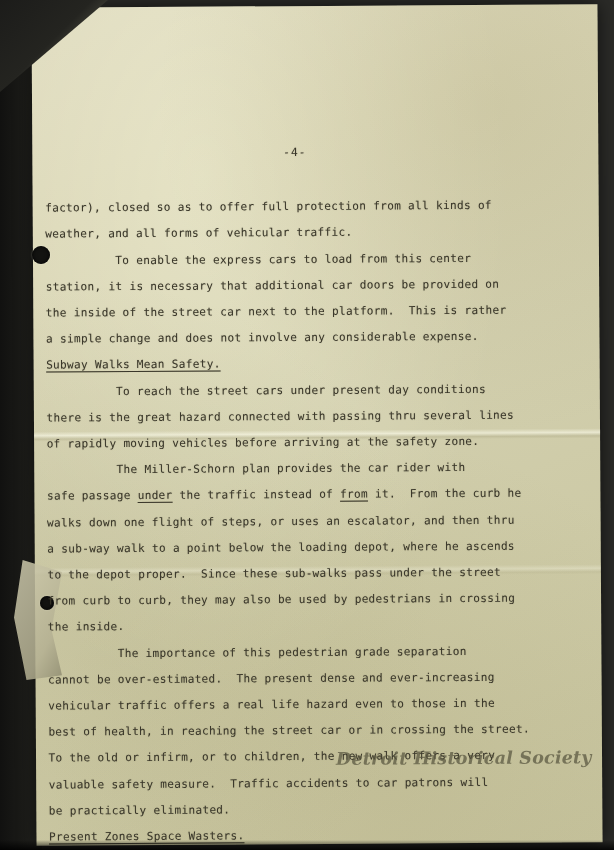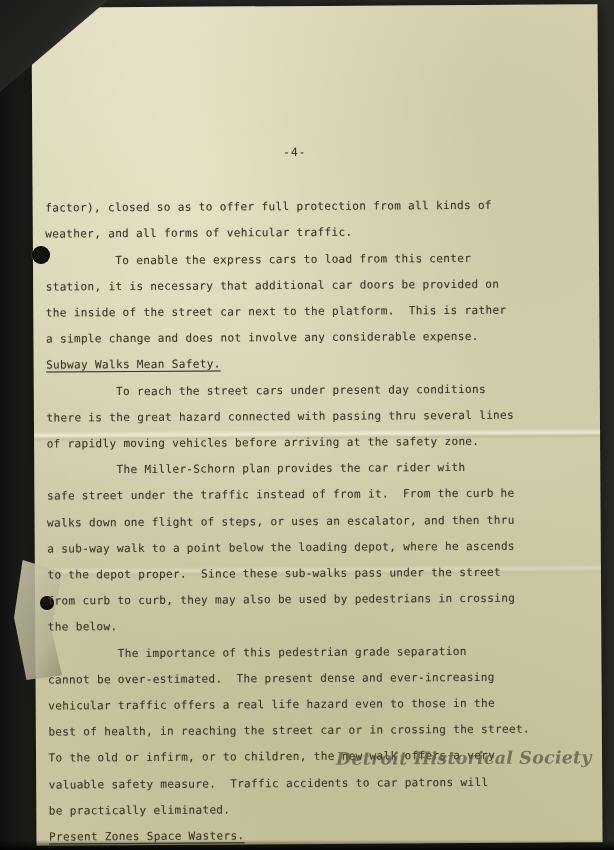--- a/index.html
+++ b/index.html
@@ -138,21 +138,21 @@
 
   #page-number {
     text-align: center;
     margin-bottom: 28px;
     font-size: 11.2px;
     letter-spacing: 1px;
   }
 
   .para { margin: 0; }
   .line { white-space: pre; }
-  .u { text-underline-offset: 3px; }
+  .u { text-decoration: underline; text-underline-offset: 3px; }
 
   .heading {
     display: inline-block;
     text-decoration: underline;
     text-underline-offset: 3px;
   }
 
   
   #watermark {
     position: absolute;
@@ -201,26 +201,26 @@
           <div class="line">a simple change and does not involve any considerable expense.</div>
         </div>
         <div class="para"><span class="heading">Subway Walks Mean Safety.</span></div>
         <div class="para">
           <div class="line">          To reach the street cars under present day conditions</div>
           <div class="line">there is the great hazard connected with passing thru several lines</div>
           <div class="line">of rapidly moving vehicles before arriving at the safety zone.</div>
         </div>
         <div class="para">
           <div class="line"><span>          The Miller-Schorn plan provides the car rider with</span></div>
-          <div class="line"><span>safe street </span><span class="u">under</span><span> the traffic instead of </span><span class="u">from</span><span> it.  From the curb he</span></div>
+          <div class="line"><span>safe passage </span><span class="u">under</span><span> the traffic instead of </span><span class="u">from</span><span> it.  From the curb he</span></div>
           <div class="line"><span>walks down one flight of steps, or uses an escalator, and then thru</span></div>
           <div class="line"><span>a sub-way walk to a point below the loading depot, where he ascends</span></div>
           <div class="line"><span>to the depot proper.  Since these sub-walks pass under the street</span></div>
           <div class="line"><span>from curb to curb, they may also be used by pedestrians in crossing</span></div>
-          <div class="line"><span>the below.</span></div>
+          <div class="line"><span>the inside.</span></div>
         </div>
         <div class="para">
           <div class="line">          The importance of this pedestrian grade separation</div>
           <div class="line">cannot be over-estimated.  The present dense and ever-increasing</div>
           <div class="line">vehicular traffic offers a real life hazard even to those in the</div>
           <div class="line">best of health, in reaching the street car or in crossing the street.</div>
           <div class="line">To the old or infirm, or to children, the new walk offers a very</div>
           <div class="line">valuable safety measure.  Traffic accidents to car patrons will</div>
           <div class="line">be practically eliminated.</div>
         </div>

